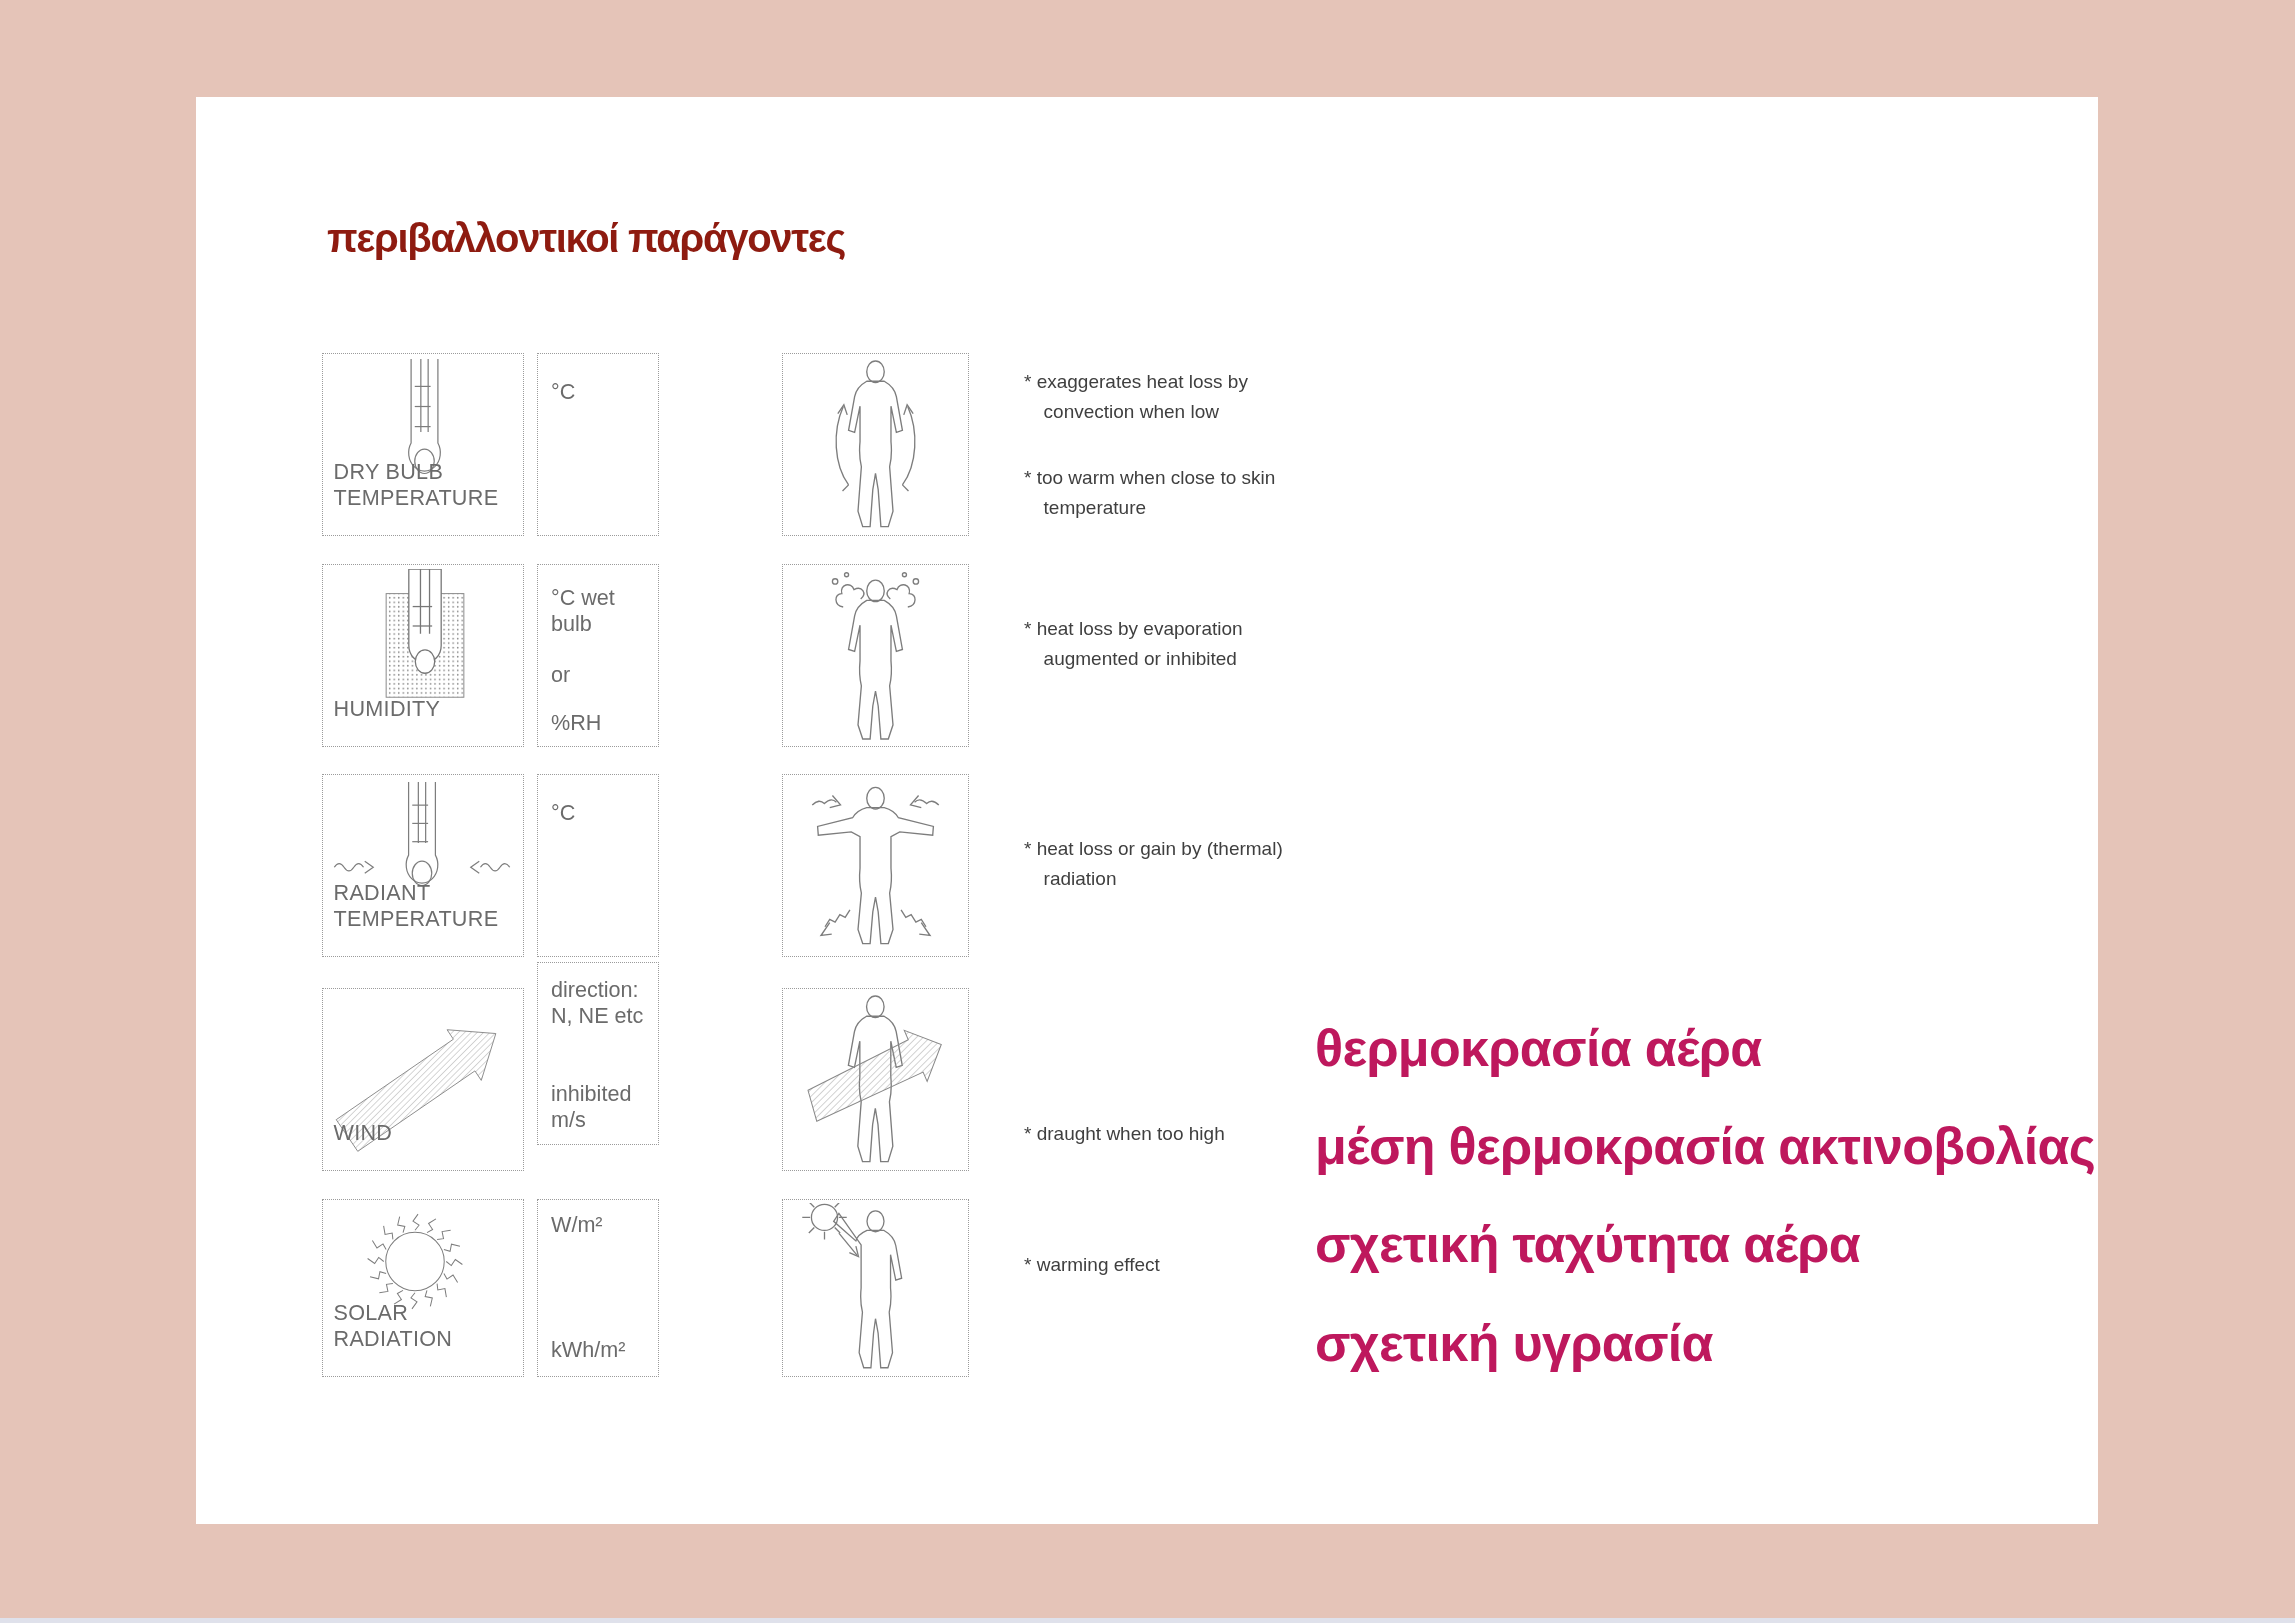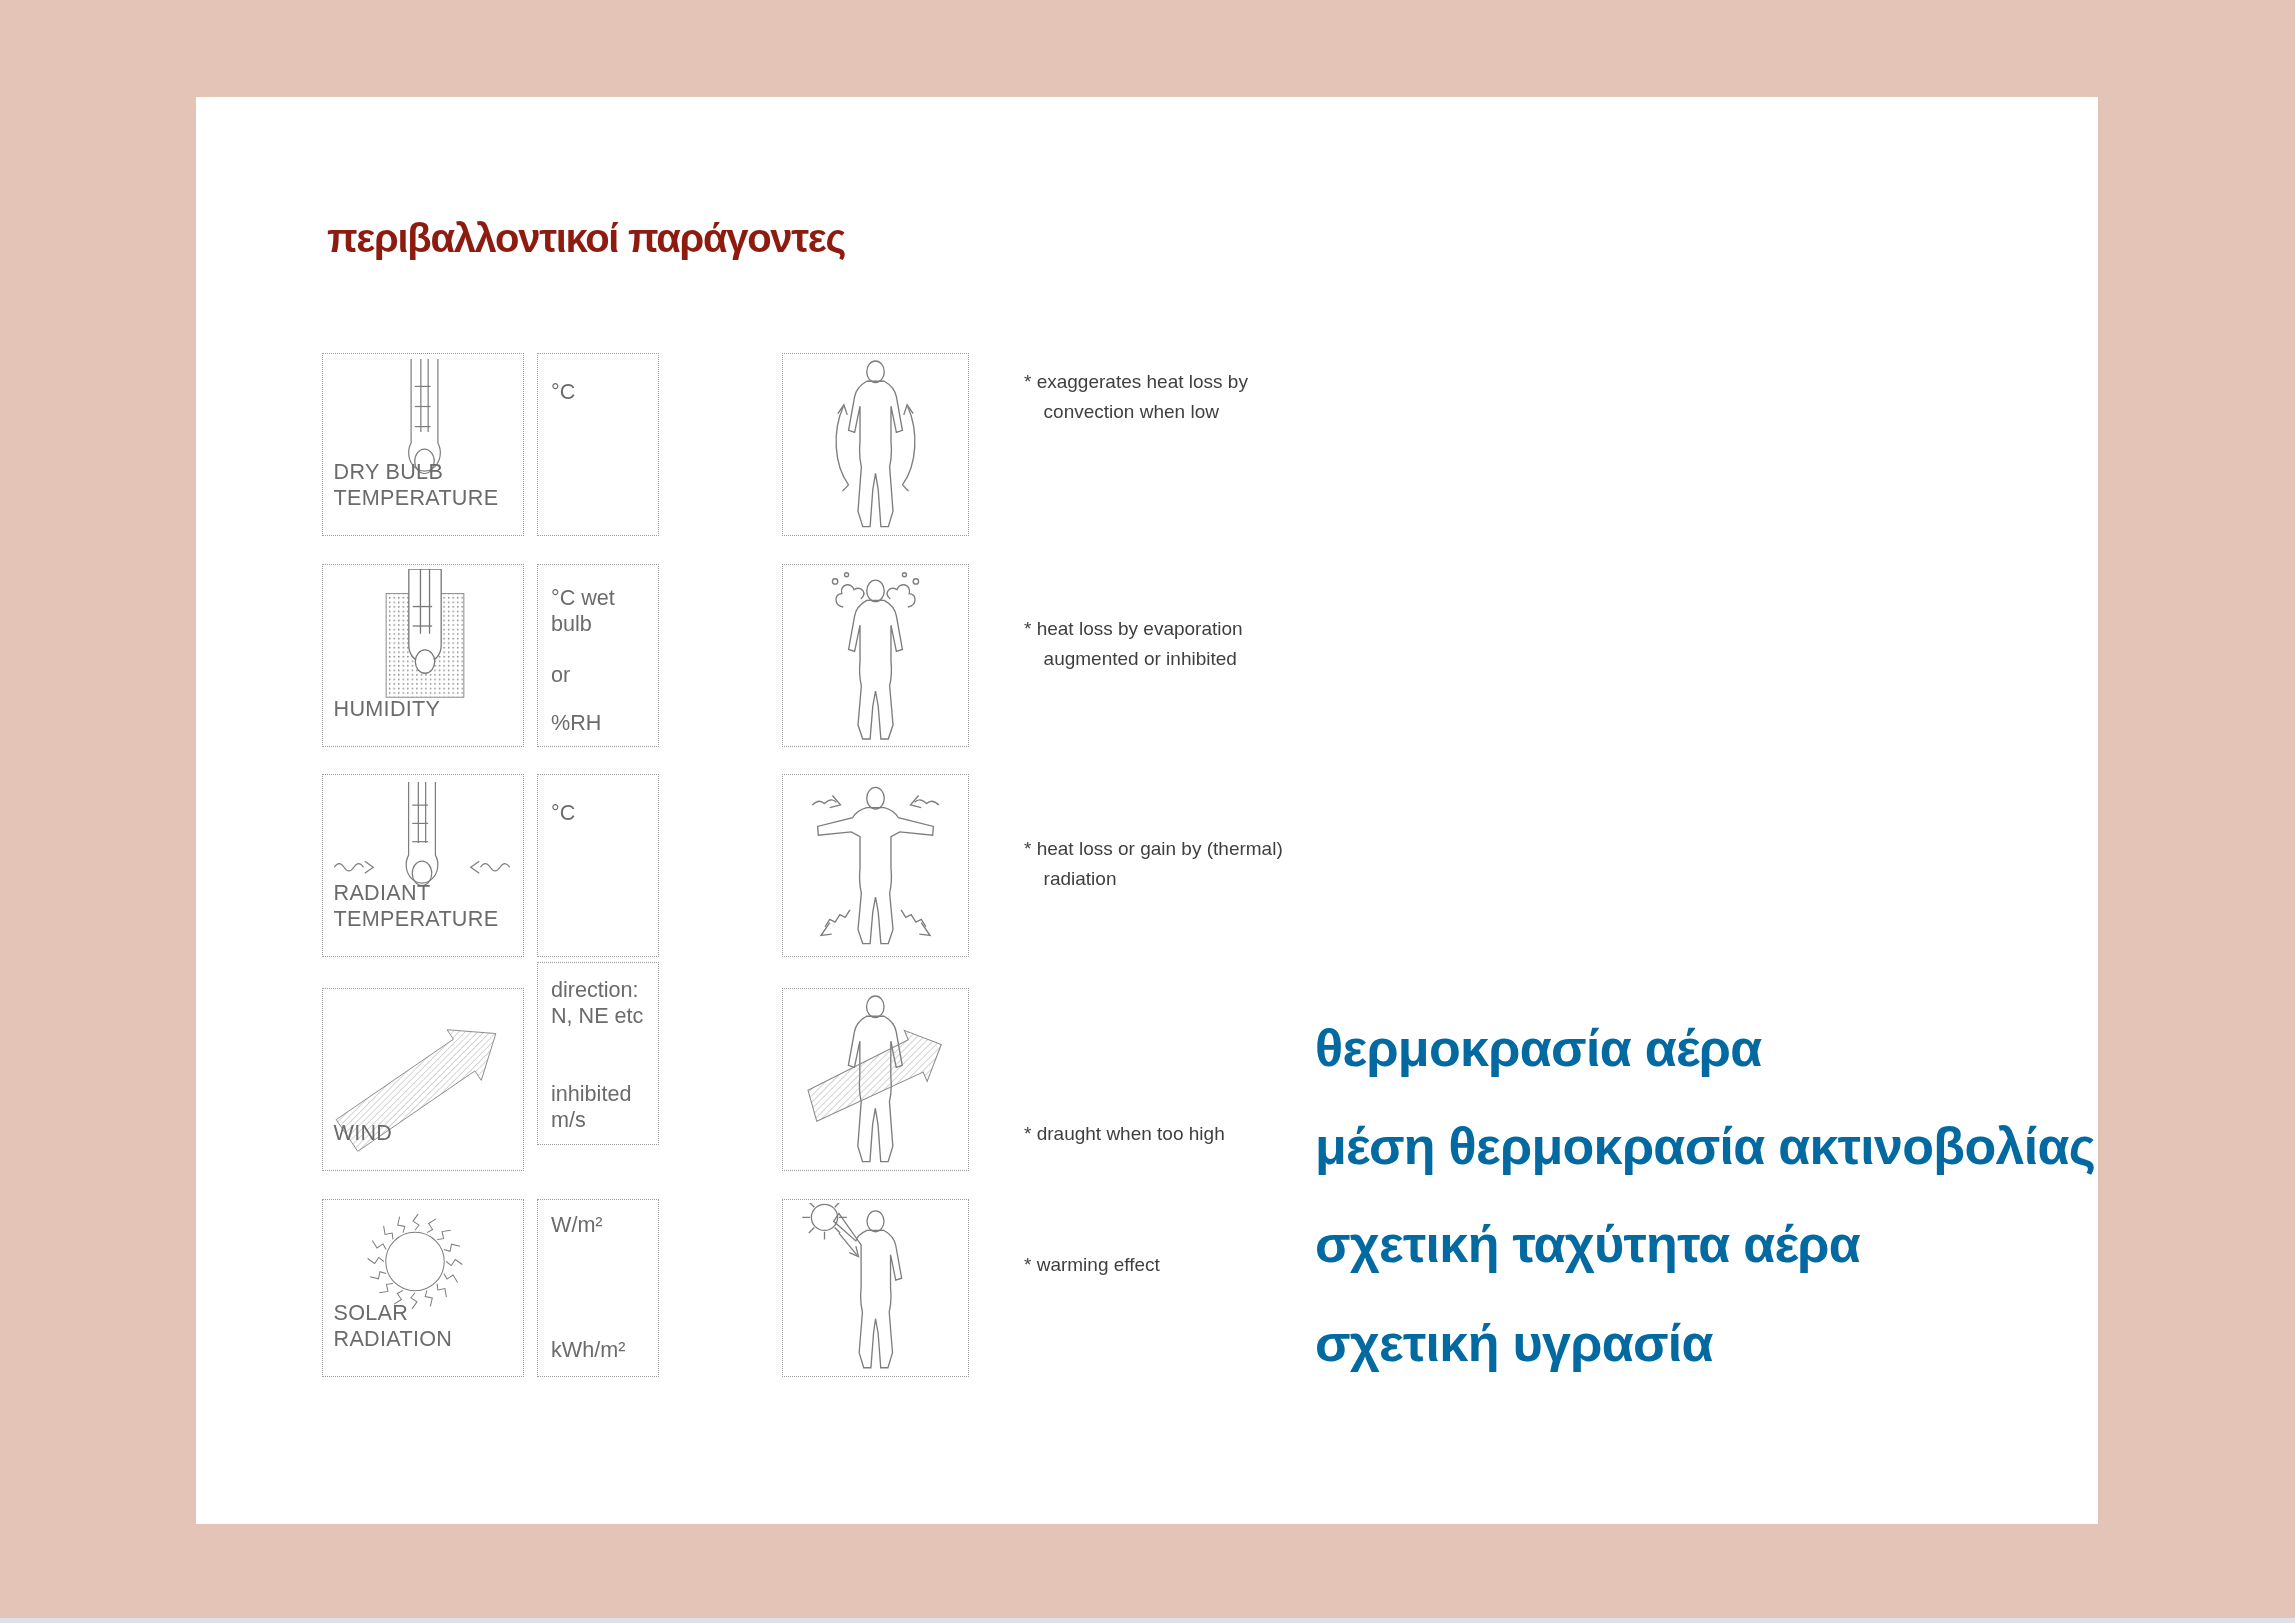--- a/index.html
+++ b/index.html
@@ -33,21 +33,21 @@
     font-size:21.6px;line-height:26px;color:#6b6b6b;
   }
   .effects{position:absolute;width:301px;}
   .bullet{
     position:absolute;left:0;width:294px;
     font-size:19px;line-height:30px;color:#3f3f3f;
     padding-left:19.6px;text-indent:-19.6px;
   }
   .greek-line{
     position:absolute;left:1315px;
-    font-size:52px;font-weight:bold;color:#0369a1;letter-spacing:-0.7px;
+    font-size:52px;font-weight:bold;color:#be185d;letter-spacing:-0.7px;
     white-space:nowrap;
   }
   svg{position:absolute;}
   .sk{stroke:#7d7d7d;fill:none;stroke-width:2;}
 </style>
 </head>
 <body>
 
 <div class="slide"></div>
 
@@ -79,20 +79,21 @@
       <path d="M44,84 L53,71 L58,86"></path>
       <path d="M60,190 l-9,9"></path>
       <path d="M140,190 C162,160 164,110 148,74"></path>
       <path d="M156,84 L147,71 L142,86"></path>
       <path d="M140,190 l9,9"></path>
     </g>
   </svg>
 </div>
 <div class="effects" style="left:1024px;top:353px;height:183px">
   <div class="bullet" style="top:14.4px">* exaggerates heat loss by convection when low</div>
+  <div class="bullet" style="top:110px">* too warm when close to skin temperature</div>
 </div>
 
 <div class="box" style="left:322px;top:564px;width:202px;height:183px">
   <svg width="118" height="136" viewBox="0 0 170 210" style="left:43px;top:3.9px">
     <defs>
       <pattern id="stip" width="7" height="7" patternUnits="userSpaceOnUse">
         <circle cx="2.5" cy="2.5" r="1.3" fill="#8a8a8a"></circle>
       </pattern>
     </defs>
     <rect x="25" y="38" width="120" height="160" fill="url(#stip)" stroke="#888" stroke-width="1.5"></rect>

